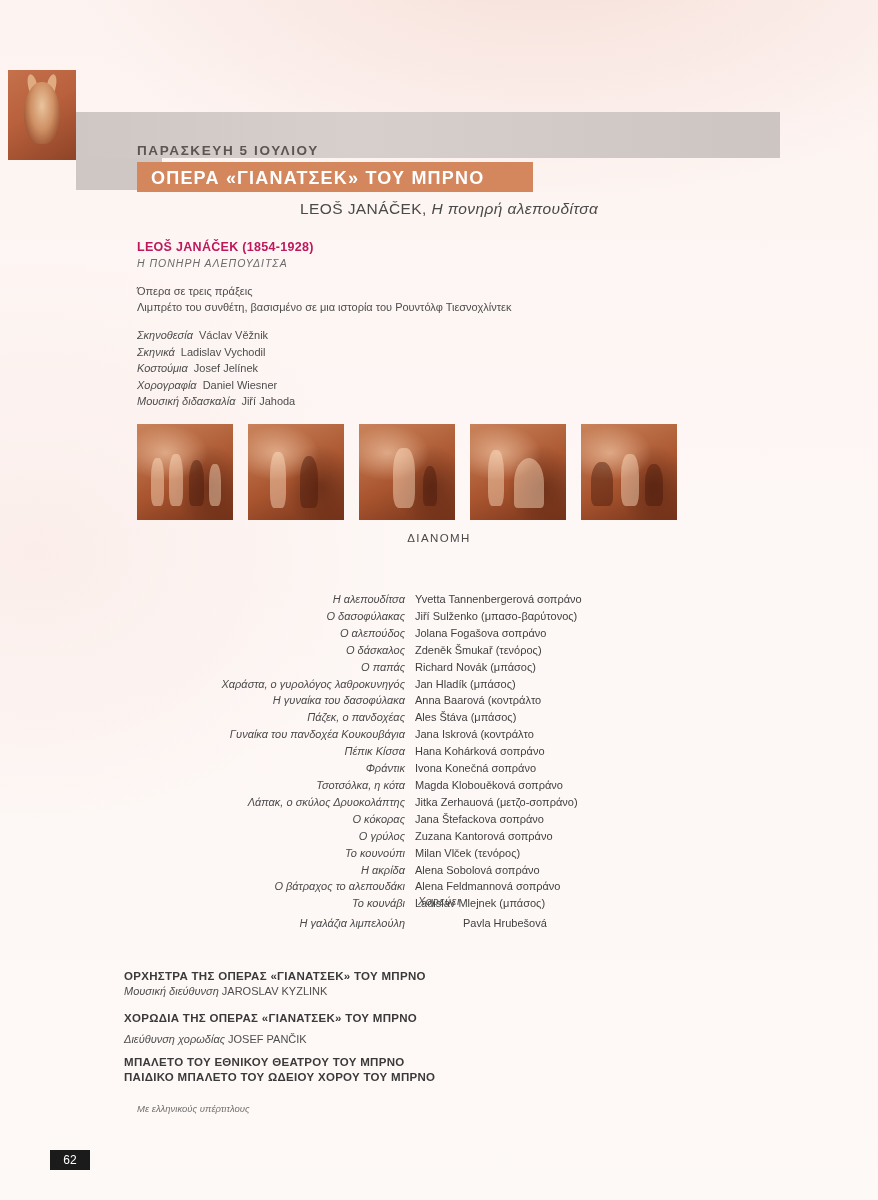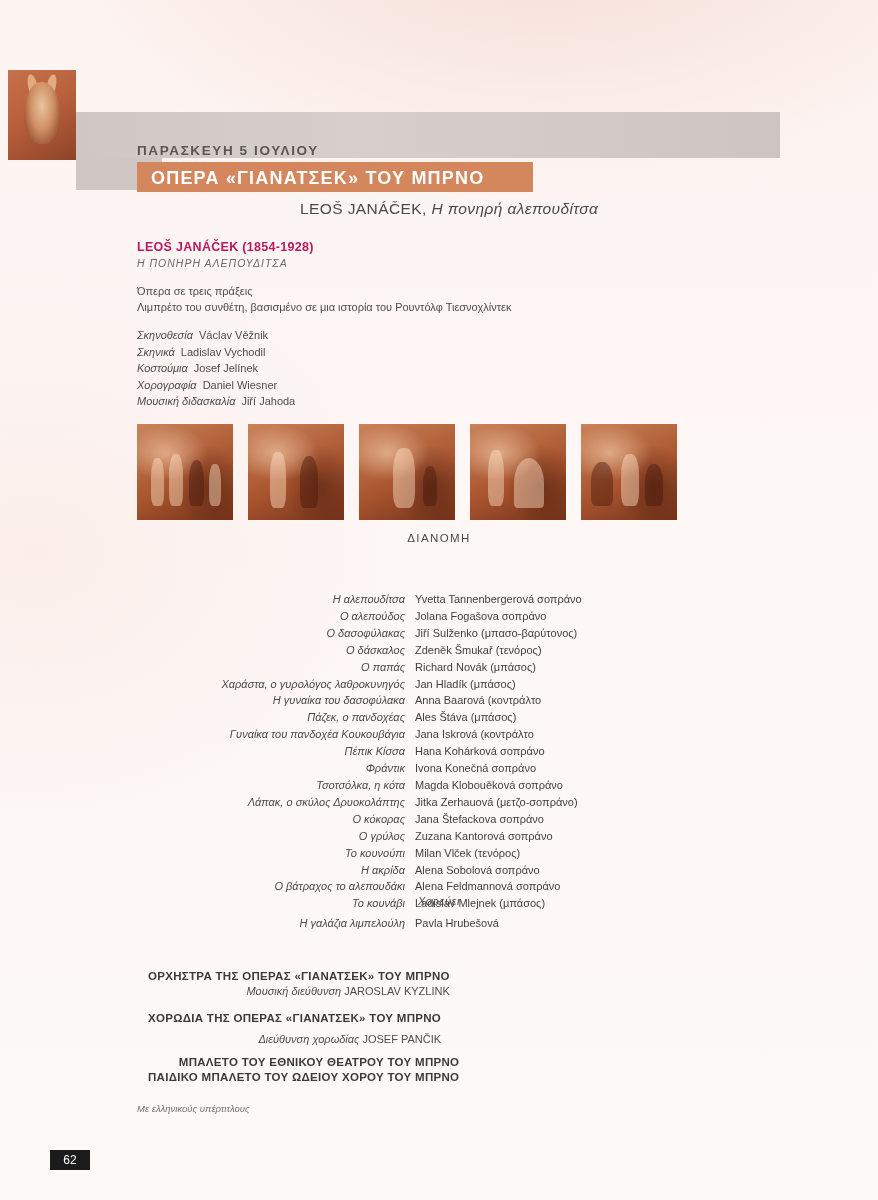--- a/index.html
+++ b/index.html
@@ -110,24 +110,24 @@
   .cast{position:absolute;left:137px;top:560px;width:608px;margin-top:31px;}
   .cast-row{display:flex;font-size:11px;line-height:16.9px;color:#3f3f3f;}
   .cast-role{width:268px;text-align:right;padding-right:10px;font-style:italic;color:#4a4a4a;}
   .cast-name{flex:1;text-align:left;}
 
   .dance-head{
     position:absolute;left:0;right:0;top:895px;text-align:center;
     font-size:11px;font-style:italic;letter-spacing:.6px;color:#4a4a4a;
   }
   .dance{position:absolute;left:137px;top:912px;width:608px;}
-  .dance .cast-row{line-height:22px;}
-
-  
-  .ens{position:absolute;left:148px;text-align:right;}
+  .dance .cast-row{line-height:22px;gap:48px;}
+
+  
+  .ens{position:absolute;left:124px;}
   .ens .t{font-size:11.5px;font-weight:bold;letter-spacing:.3px;color:#3a3a3a;}
   .ens .s{font-size:11px;color:#4d4d4d;}
   .ens .s i{font-style:italic;}
   .e1{top:970px;}
   .e1 .s{margin-top:3px;}
   .e2{top:1012px;}
   .e2 .s{margin-top:9px;}
   .e3{top:1056px;}
   .e3 .t2{font-size:11.5px;font-weight:bold;letter-spacing:.3px;color:#3a3a3a;margin-top:3px;}
   .note{position:absolute;left:137px;top:1103px;font-size:9.5px;font-style:italic;color:#6f6f6f;}
@@ -209,26 +209,26 @@
   </div>
 
   <div class="cast-head">ΔΙΑΝΟΜΗ</div>
 
   <div class="cast">
     <div class="cast-row">
         <div class="cast-role">Η αλεπουδίτσα</div>
         <div class="cast-name">Yvetta Tannenbergerová  σοπράνο</div>
       </div>
     <div class="cast-row">
+        <div class="cast-role">Ο δασοφύλακας</div>
+        <div class="cast-name">Jiří Sulženko (μπασο-βαρύτονος)</div>
+      </div>
+    <div class="cast-row">
         <div class="cast-role">Ο αλεπούδος</div>
         <div class="cast-name">Jolana Fogašova  σοπράνο</div>
-      </div>
-    <div class="cast-row">
-        <div class="cast-role">Ο δασοφύλακας</div>
-        <div class="cast-name">Jiří Sulženko (μπασο-βαρύτονος)</div>
       </div>
     <div class="cast-row">
         <div class="cast-role">Ο δάσκαλος</div>
         <div class="cast-name">Zdeněk Šmukař (τενόρος)</div>
       </div>
     <div class="cast-row">
         <div class="cast-role">Ο παπάς</div>
         <div class="cast-name">Richard Novák (μπάσος)</div>
       </div>
     <div class="cast-row">

